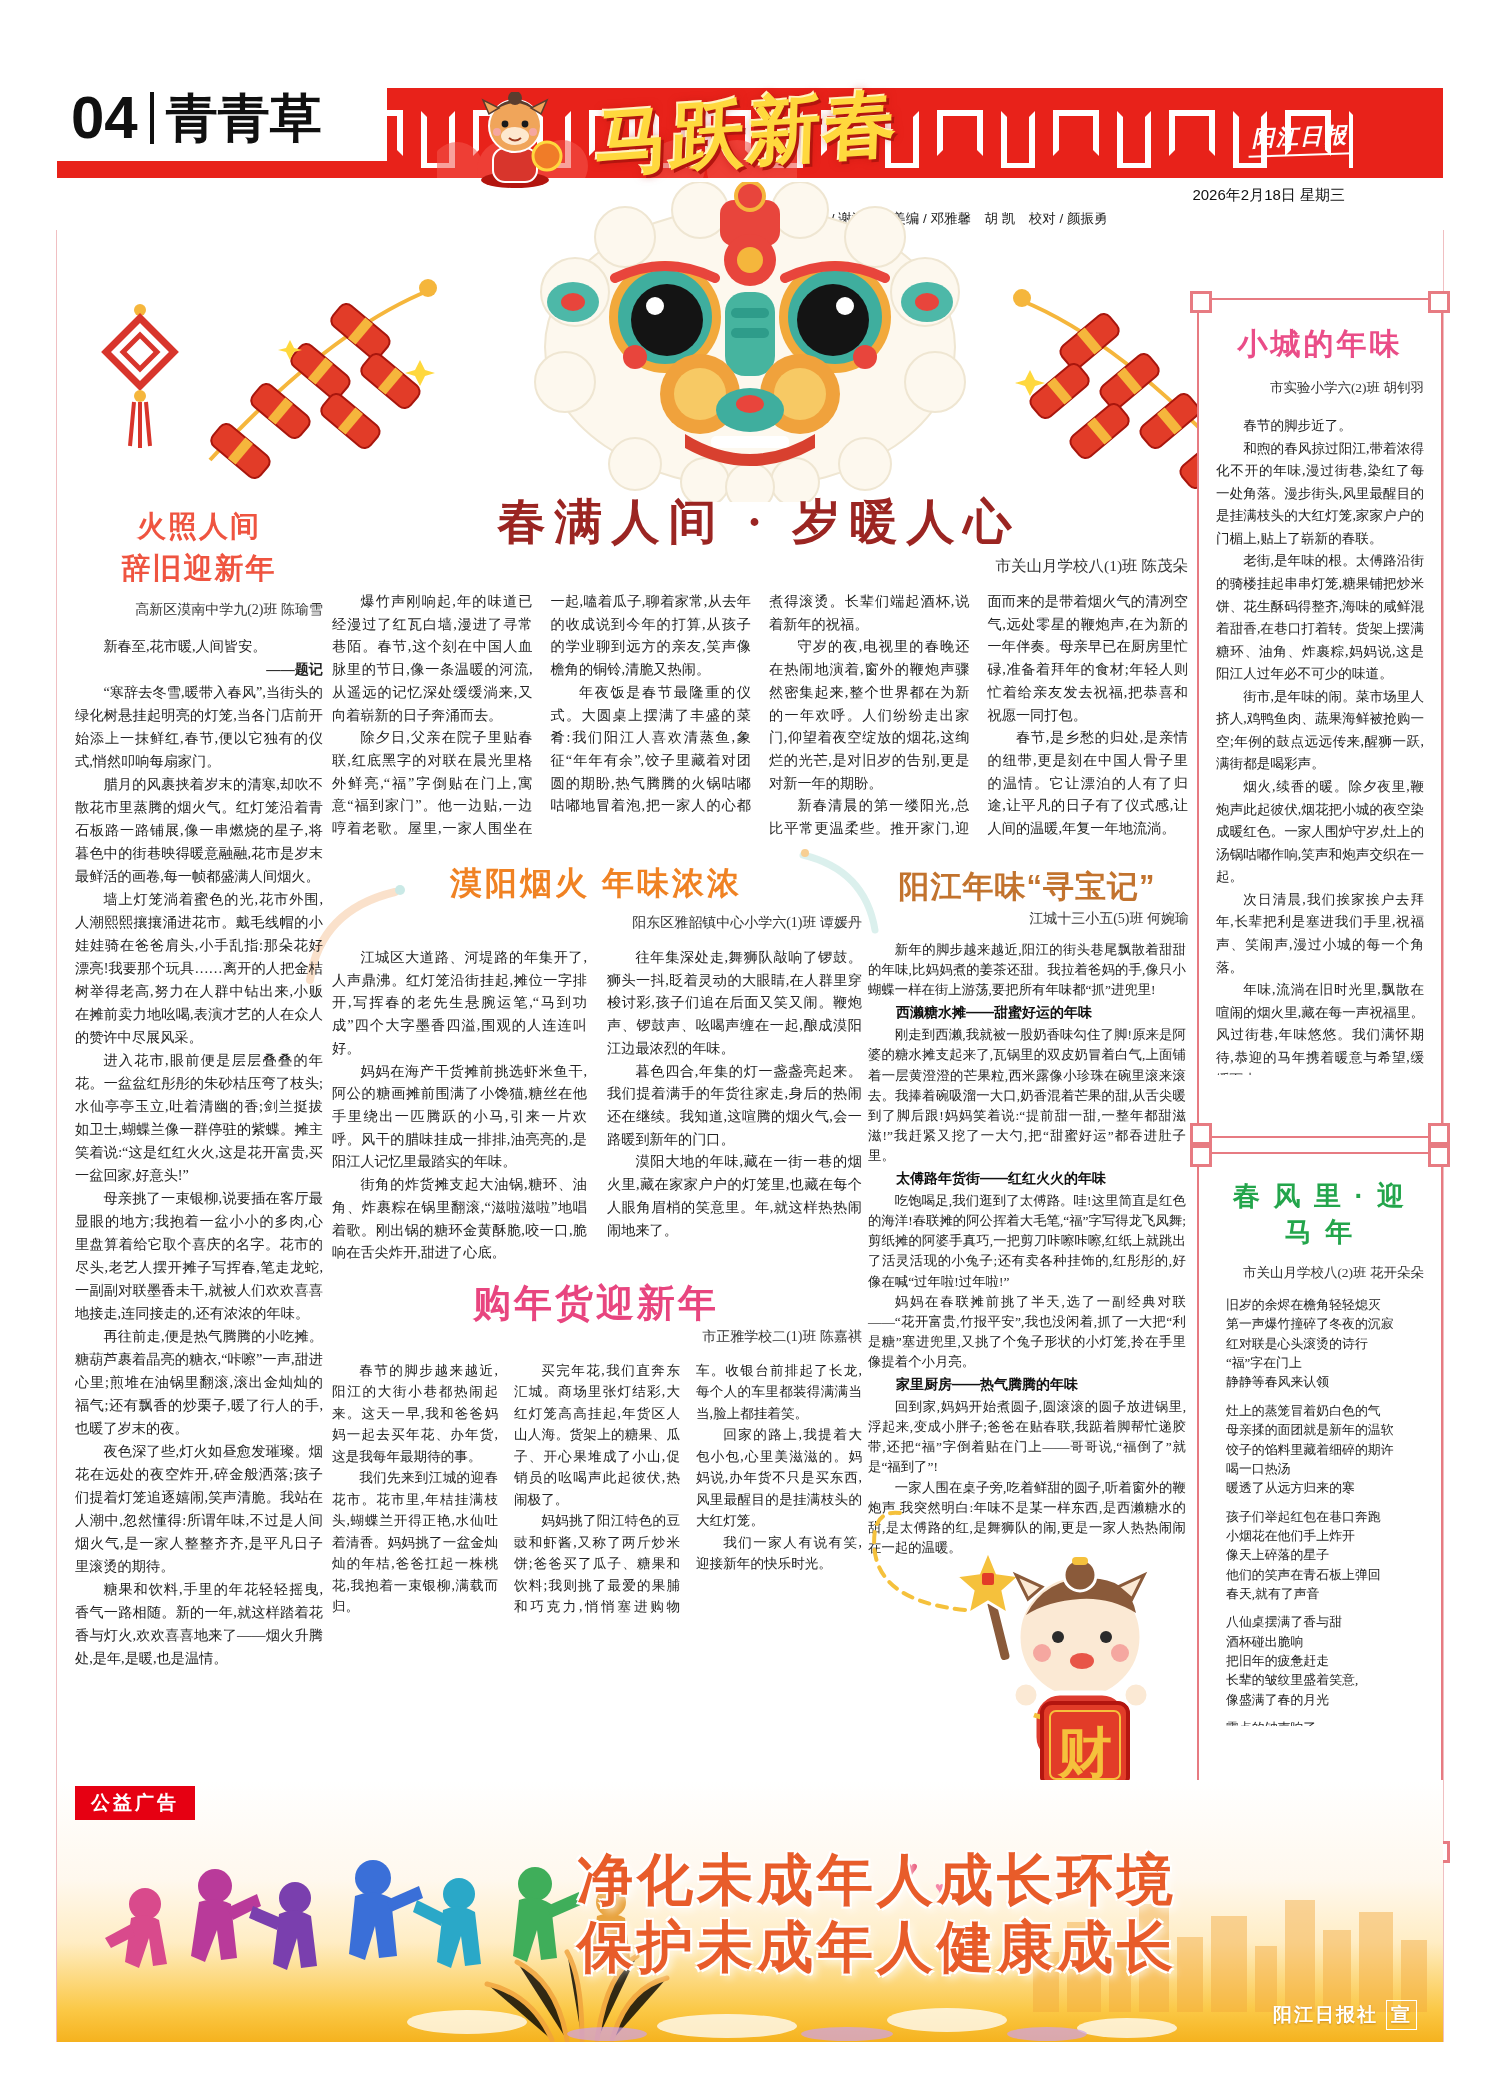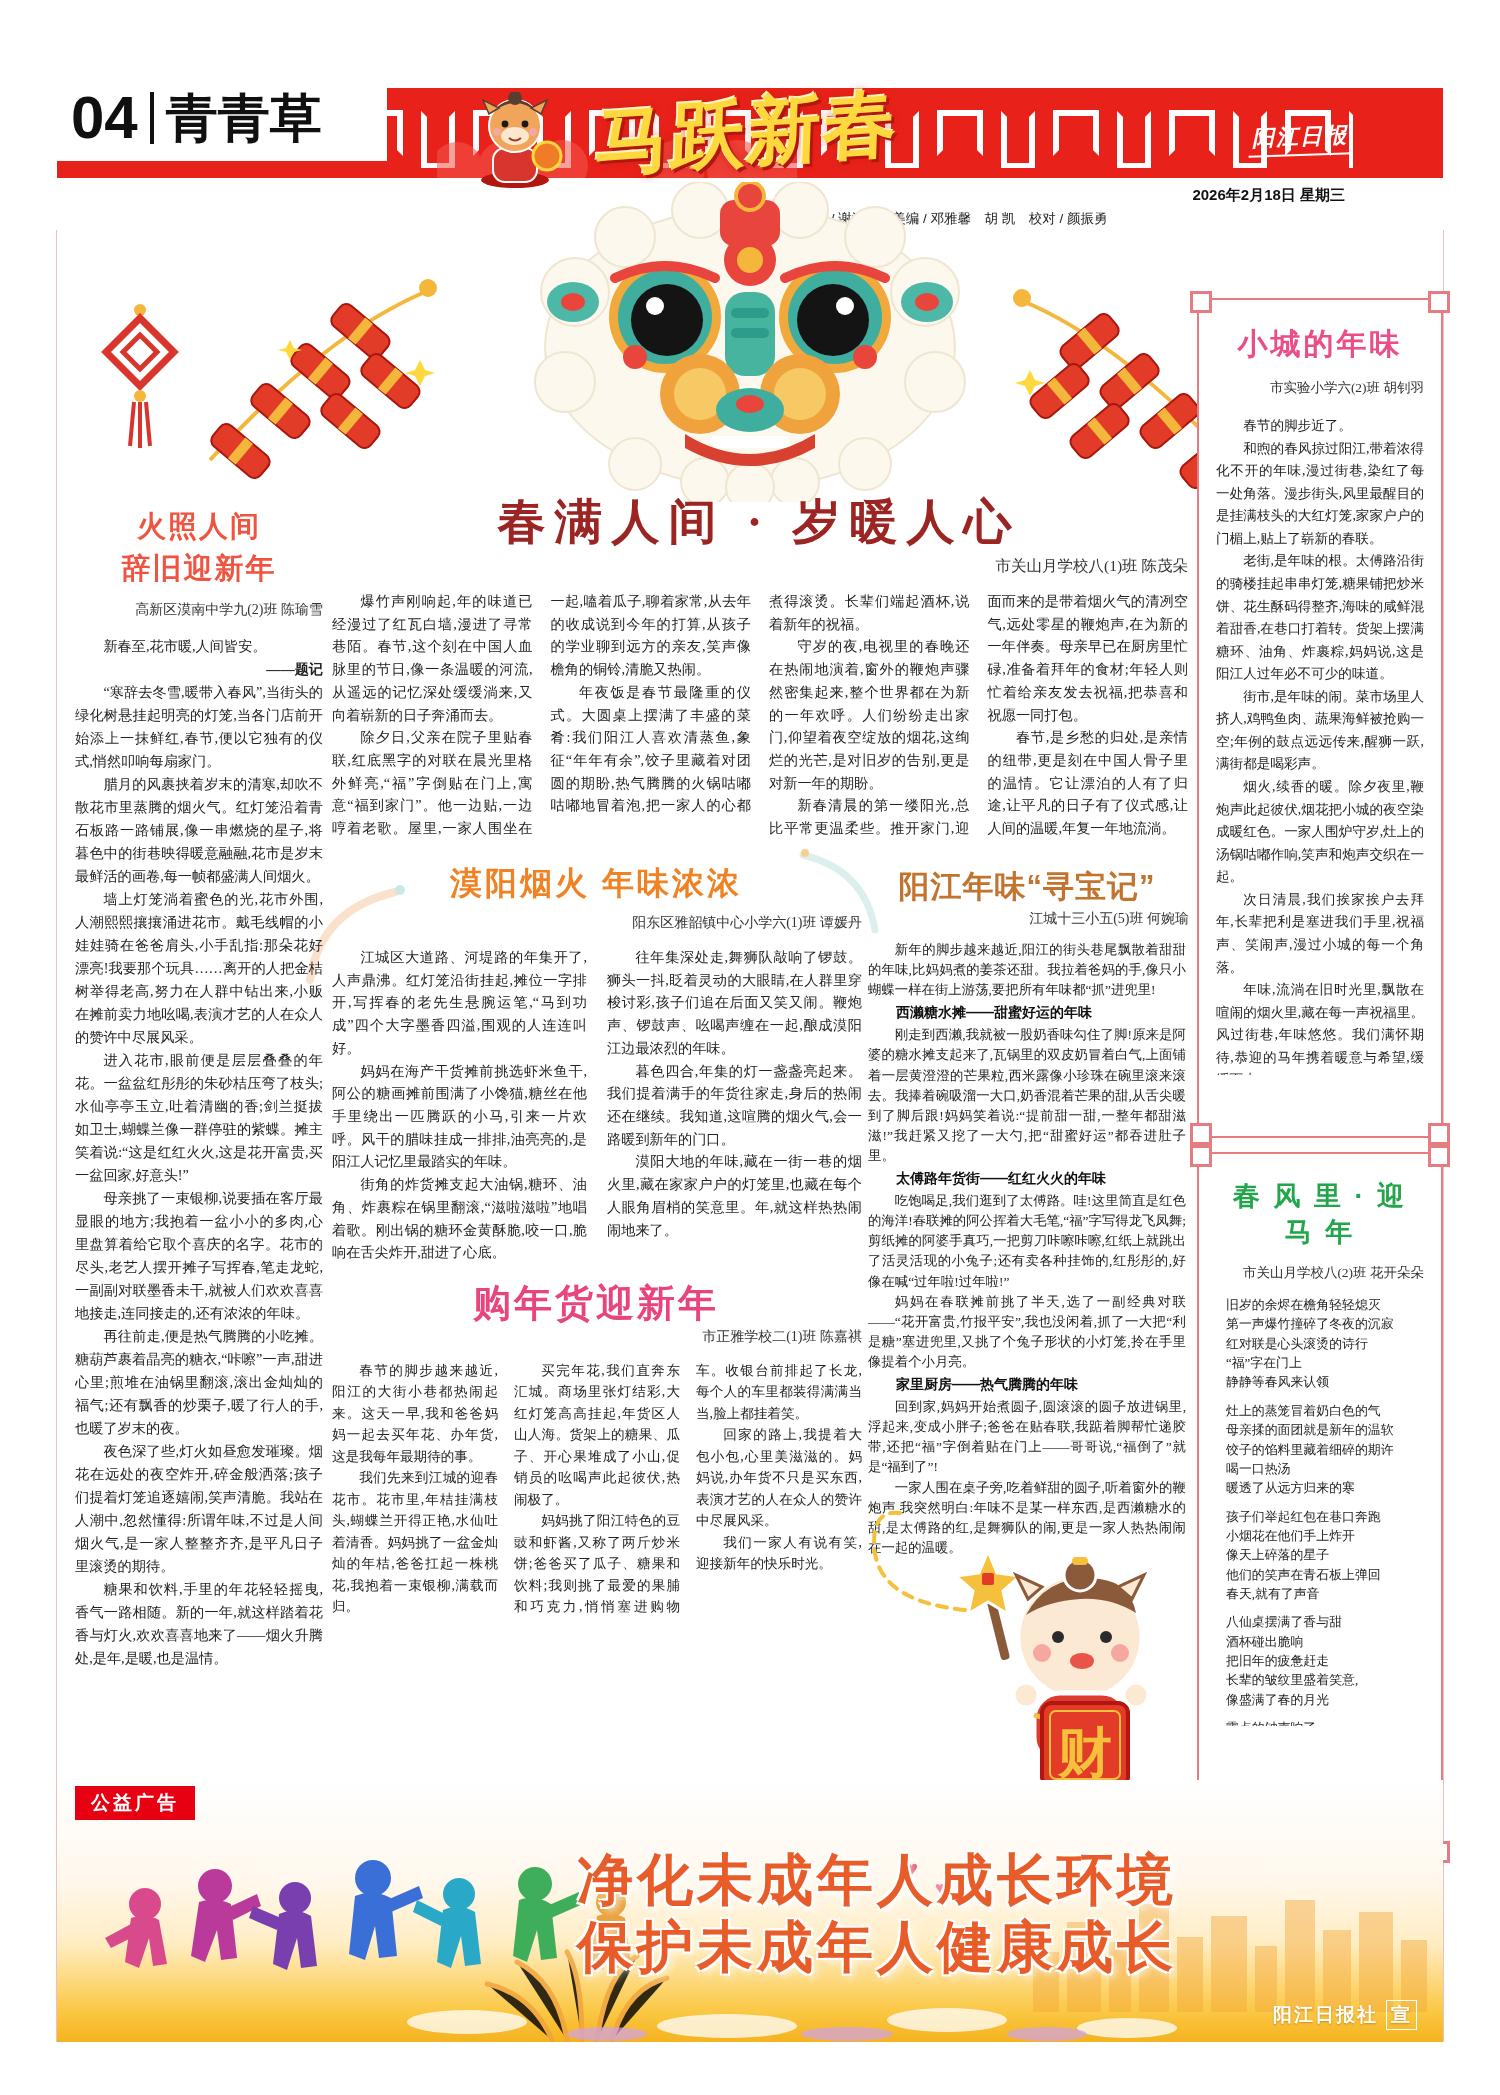--- a/index.html
+++ b/index.html
@@ -18,21 +18,21 @@
   .page-num{font-family:"Liberation Sans",sans-serif;font-size:60px;font-weight:900;color:#101010;line-height:1;}
   .page-sep{width:4px;height:52px;background:#101010;}
   .page-sec{font-family:"Liberation Sans",sans-serif;font-size:52px;font-weight:900;color:#101010;line-height:1;}
   .gold-title{position:absolute;left:595px;top:84px;z-index:6;font-family:"Liberation Sans",sans-serif;
           font-size:74px;font-weight:900;color:#ffd83d;transform:rotate(-4deg) skewX(-6deg);
           text-shadow:3px 3px 0 #b3150f,-2px -2px 0 #fff3c0,0 0 10px rgba(180,20,10,.6);letter-spacing:2px;white-space:nowrap;}
   .masthead{position:absolute;left:1248px;top:122px;z-index:6;color:#ffffff;font-style:italic;
           font-weight:900;font-size:22px;letter-spacing:2px;border-bottom:2px solid #ffffff;padding:0 4px 2px 4px;
           transform:rotate(-2deg);white-space:nowrap;}
   .issue-date{position:absolute;left:1050px;top:186px;width:295px;text-align:right;font-size:15px;color:#111;
-          font-family:"Liberation Sans",sans-serif;font-weight:700;}
+          font-family:"Liberation Sans",sans-serif;font-weight:400;}
   .credits{position:absolute;left:800px;top:210px;width:545px;text-align:left;font-size:13.5px;color:#222;
           font-family:"Liberation Sans",sans-serif;}
   
   .frame-l{position:absolute;left:56px;top:230px;width:1px;height:1812px;background:#f0bfc2;}
   .frame-r{position:absolute;left:1443px;top:230px;width:1px;height:1812px;background:#f0bfc2;}
   
   .art-body p{margin:0;text-indent:2em;}
   .jtxt{text-align:justify;color:#232323;}
   .byline{text-align:right;color:#333;}
   
@@ -359,21 +359,21 @@
       <p>漠阳大地的年味,藏在一街一巷的烟火里,藏在家家户户的灯笼里,也藏在每个人眼角眉梢的笑意里。年,就这样热热闹闹地来了。</p>
     </div>
 
   <div class="gou-title">购年货迎新年</div>
   <div class="gou-byline byline">市正雅学校二(1)班 陈嘉祺</div>
   <div class="gou-body art-body jtxt">
       <p>春节的脚步越来越近,阳江的大街小巷都热闹起来。这天一早,我和爸爸妈妈一起去买年花、办年货,这是我每年最期待的事。</p>
       <p>我们先来到江城的迎春花市。花市里,年桔挂满枝头,蝴蝶兰开得正艳,水仙吐着清香。妈妈挑了一盆金灿灿的年桔,爸爸扛起一株桃花,我抱着一束银柳,满载而归。</p>
       <p>买完年花,我们直奔东汇城。商场里张灯结彩,大红灯笼高高挂起,年货区人山人海。货架上的糖果、瓜子、开心果堆成了小山,促销员的吆喝声此起彼伏,热闹极了。</p>
       <p>妈妈挑了阳江特色的豆豉和虾酱,又称了两斤炒米饼;爸爸买了瓜子、糖果和饮料;我则挑了最爱的果脯和巧克力,悄悄塞进购物车。收银台前排起了长龙,每个人的车里都装得满满当当,脸上都挂着笑。</p>
-      <p>回家的路上,我提着大包小包,心里美滋滋的。妈妈说,办年货不只是买东西,表演才艺的人在众人的赞许中尽展风采。</p>
+      <p>回家的路上,我提着大包小包,心里美滋滋的。妈妈说,办年货不只是买东西,风里最醒目的是挂满枝头的大红灯笼。</p>
       <p>我们一家人有说有笑,迎接新年的快乐时光。</p>
     </div>
 
   <div class="xun-title">阳江年味“寻宝记”</div>
   <div class="xun-byline byline">江城十三小五(5)班 何婉瑜</div>
   <div class="xun-body art-body jtxt">
     <p>新年的脚步越来越近,阳江的街头巷尾飘散着甜甜的年味,比妈妈煮的姜茶还甜。我拉着爸妈的手,像只小蝴蝶一样在街上游荡,要把所有年味都“抓”进兜里!</p>
     <p class="subhead">西濑糖水摊——甜蜜好运的年味</p>
     <div>
         <p>刚走到西濑,我就被一股奶香味勾住了脚!原来是阿婆的糖水摊支起来了,瓦锅里的双皮奶冒着白气,上面铺着一层黄澄澄的芒果粒,西米露像小珍珠在碗里滚来滚去。我捧着碗吸溜一大口,奶香混着芒果的甜,从舌尖暖到了脚后跟!妈妈笑着说:“提前甜一甜,一整年都甜滋滋!”我赶紧又挖了一大勺,把“甜蜜好运”都吞进肚子里。</p>

